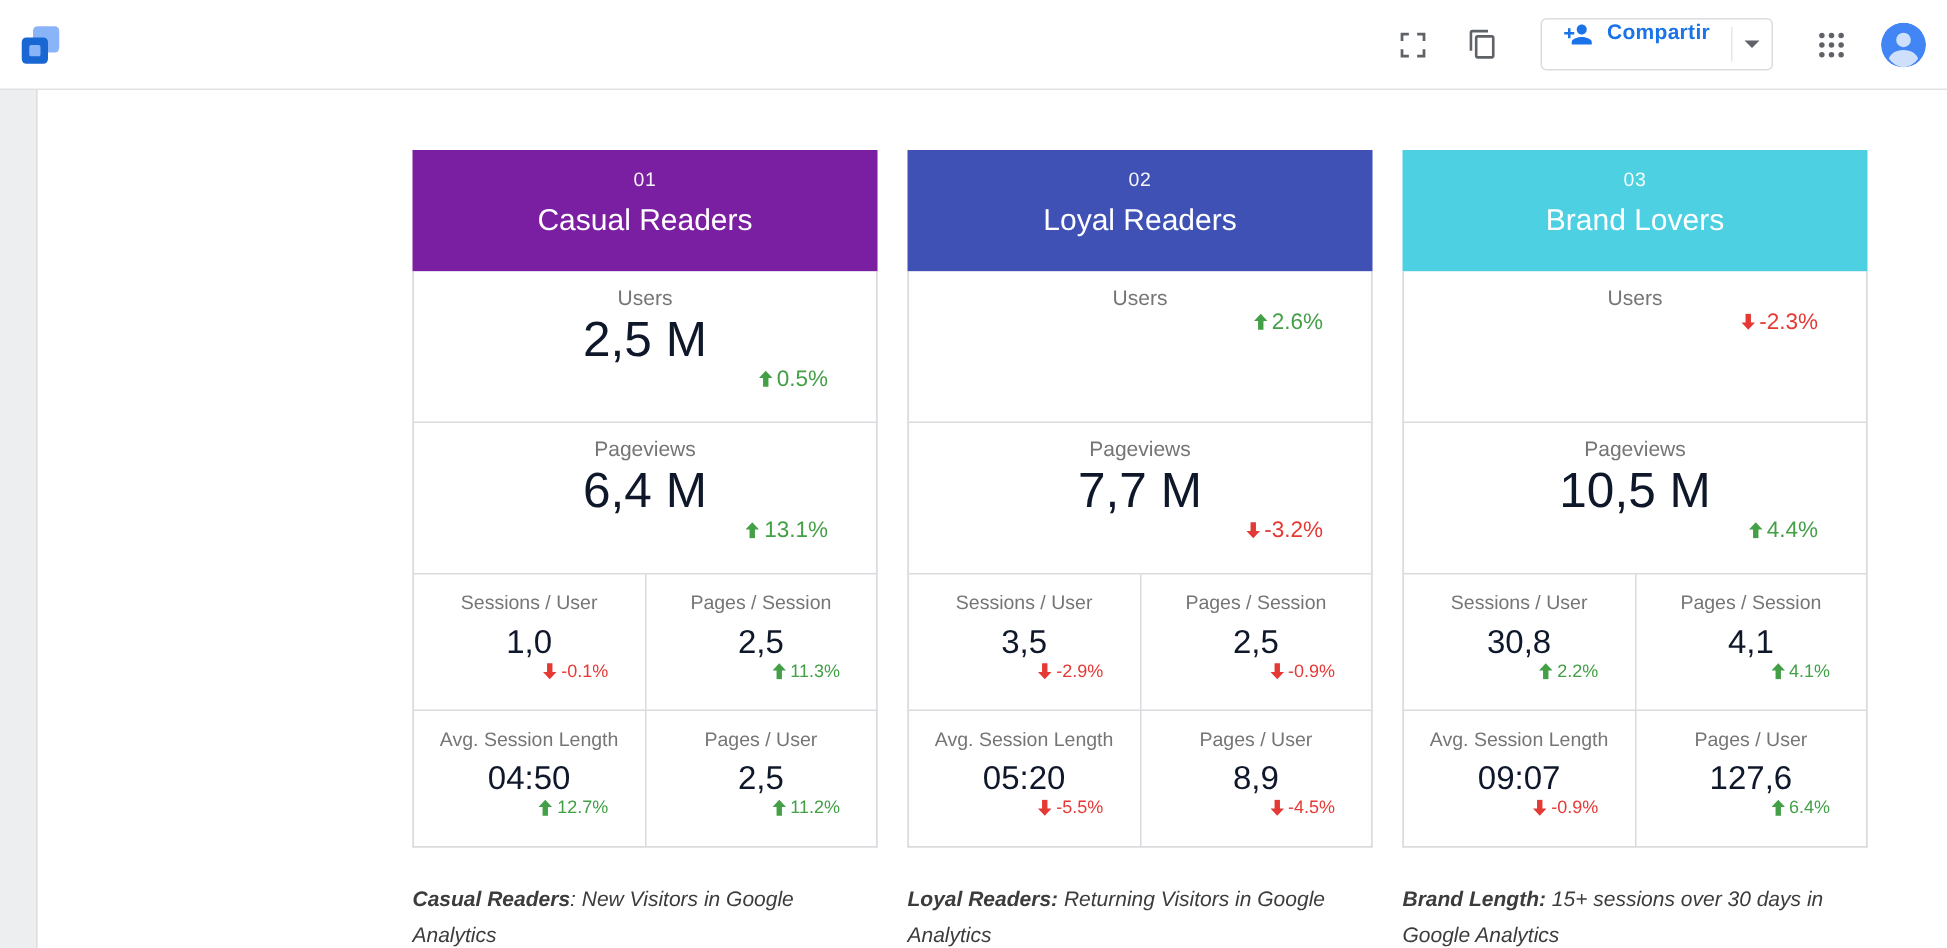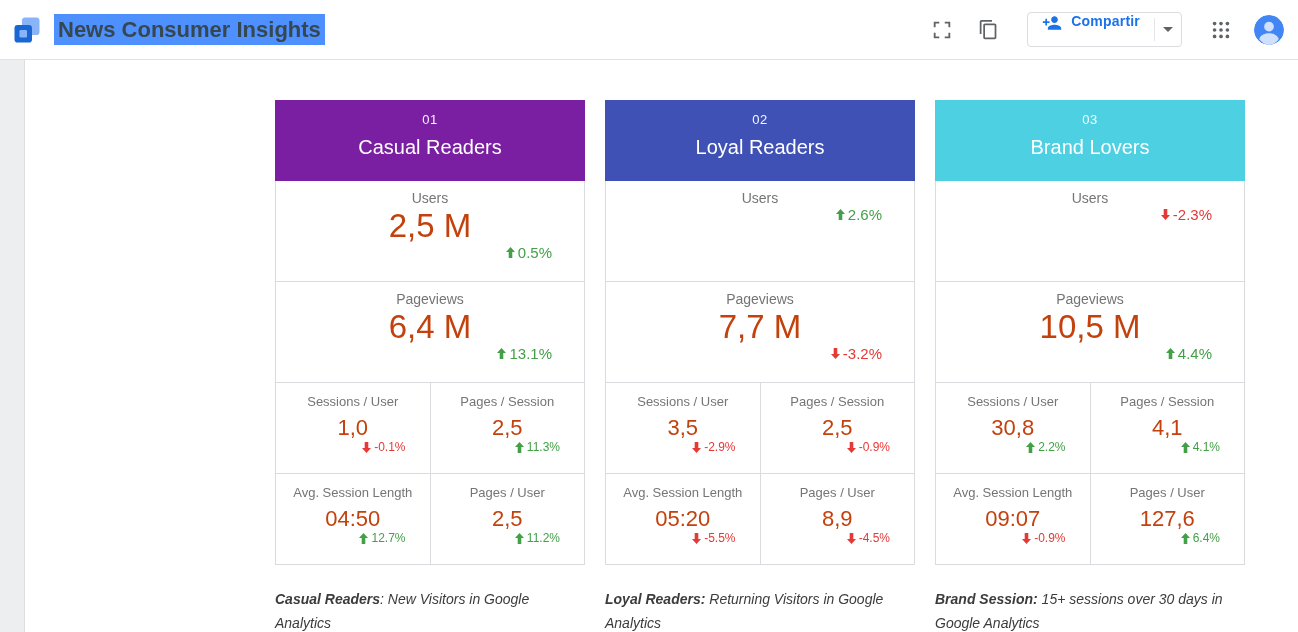--- a/index.html
+++ b/index.html
@@ -43,21 +43,21 @@
   .panel-title { margin-top:9px; font-size:20px; }
 
   .cards { display:grid; grid-template-columns:1fr 1fr; gap:1px;
            background:#d9dbde; border:1px solid #d9dbde; border-top:none; }
   .cell { background:#fff; display:flex; flex-direction:column; align-items:center; }
   .cell.big { grid-column:1 / 3; height:100px; }
   .cell.small { height:90px; }
   .lbl { color:#757575; }
   .big .lbl { margin-top:9px; font-size:14px; }
   .small .lbl { margin-top:11px; font-size:13px; }
-  .val { color:#c2410c; line-height:1.1; }
+  .val { color:#0f172a; line-height:1.1; }
   .big .val { font-size:33px; margin-top:2px; }
   .small .val { font-size:22px; margin-top:7px; }
   .delta { margin-top:auto; align-self:flex-end; display:flex; align-items:center; gap:3px; }
   .big .delta { font-size:15px; margin:0 32px 9px 0; }
   .small .delta { font-size:12px; margin:0 24px 7px 0; }
   .delta.up { color:#43A047; }
   .delta.down { color:#E53935; }
   .arrow { display:inline-flex; align-items:center; }
   .arrow svg { display:block; }
 
@@ -70,23 +70,20 @@
 
 <header class="appbar">
   <div class="appbar-left">
     <span class="logo">
       <svg viewBox="0 0 24 24" width="30" height="30">
         <rect x="8" y="2" width="14" height="14" rx="2.5" fill="#8AB4F8"></rect>
         <rect x="2" y="8" width="14" height="14" rx="2.5" fill="#1967D2"></rect>
         <rect x="6" y="12" width="6" height="6" rx="1" fill="#8AB4F8"></rect>
       </svg>
     </span>
-    <h1 class="doc-title">
-      <span class="selected">News Consumer Insights</span>
-    </h1>
   </div>
 
   <div class="appbar-right">
     <button class="iconbtn">
       <svg viewBox="0 0 24 24" width="22" height="22" fill="none" stroke="#5f6368" stroke-width="2">
         <path d="M4 9V4h5"></path>
           <path d="M15 4h5v5"></path>
           <path d="M20 15v5h-5"></path>
           <path d="M9 20H4v-5"></path>
       </svg>
@@ -373,17 +370,17 @@
           <div class="delta up">
               <span class="arrow">
                 <svg width="9" height="11" viewBox="0 0 10 12">
                   <path fill="currentColor" d="M5 0 L10 5.5 H7 V12 H3 V5.5 H0 Z"></path>
                 </svg>
               </span>
               <span class="dv">6.4%</span>
             </div>
         </div>
       </div>
-      <p class="footnote"><b>Brand Session:</b><span> 15+ sessions over 30 days in Google Analytics</span></p>
+      <p class="footnote"><b>Brand Length:</b><span> 15+ sessions over 30 days in Google Analytics</span></p>
     </section>
 
   </div>
 </main>
 
 </body></html>

